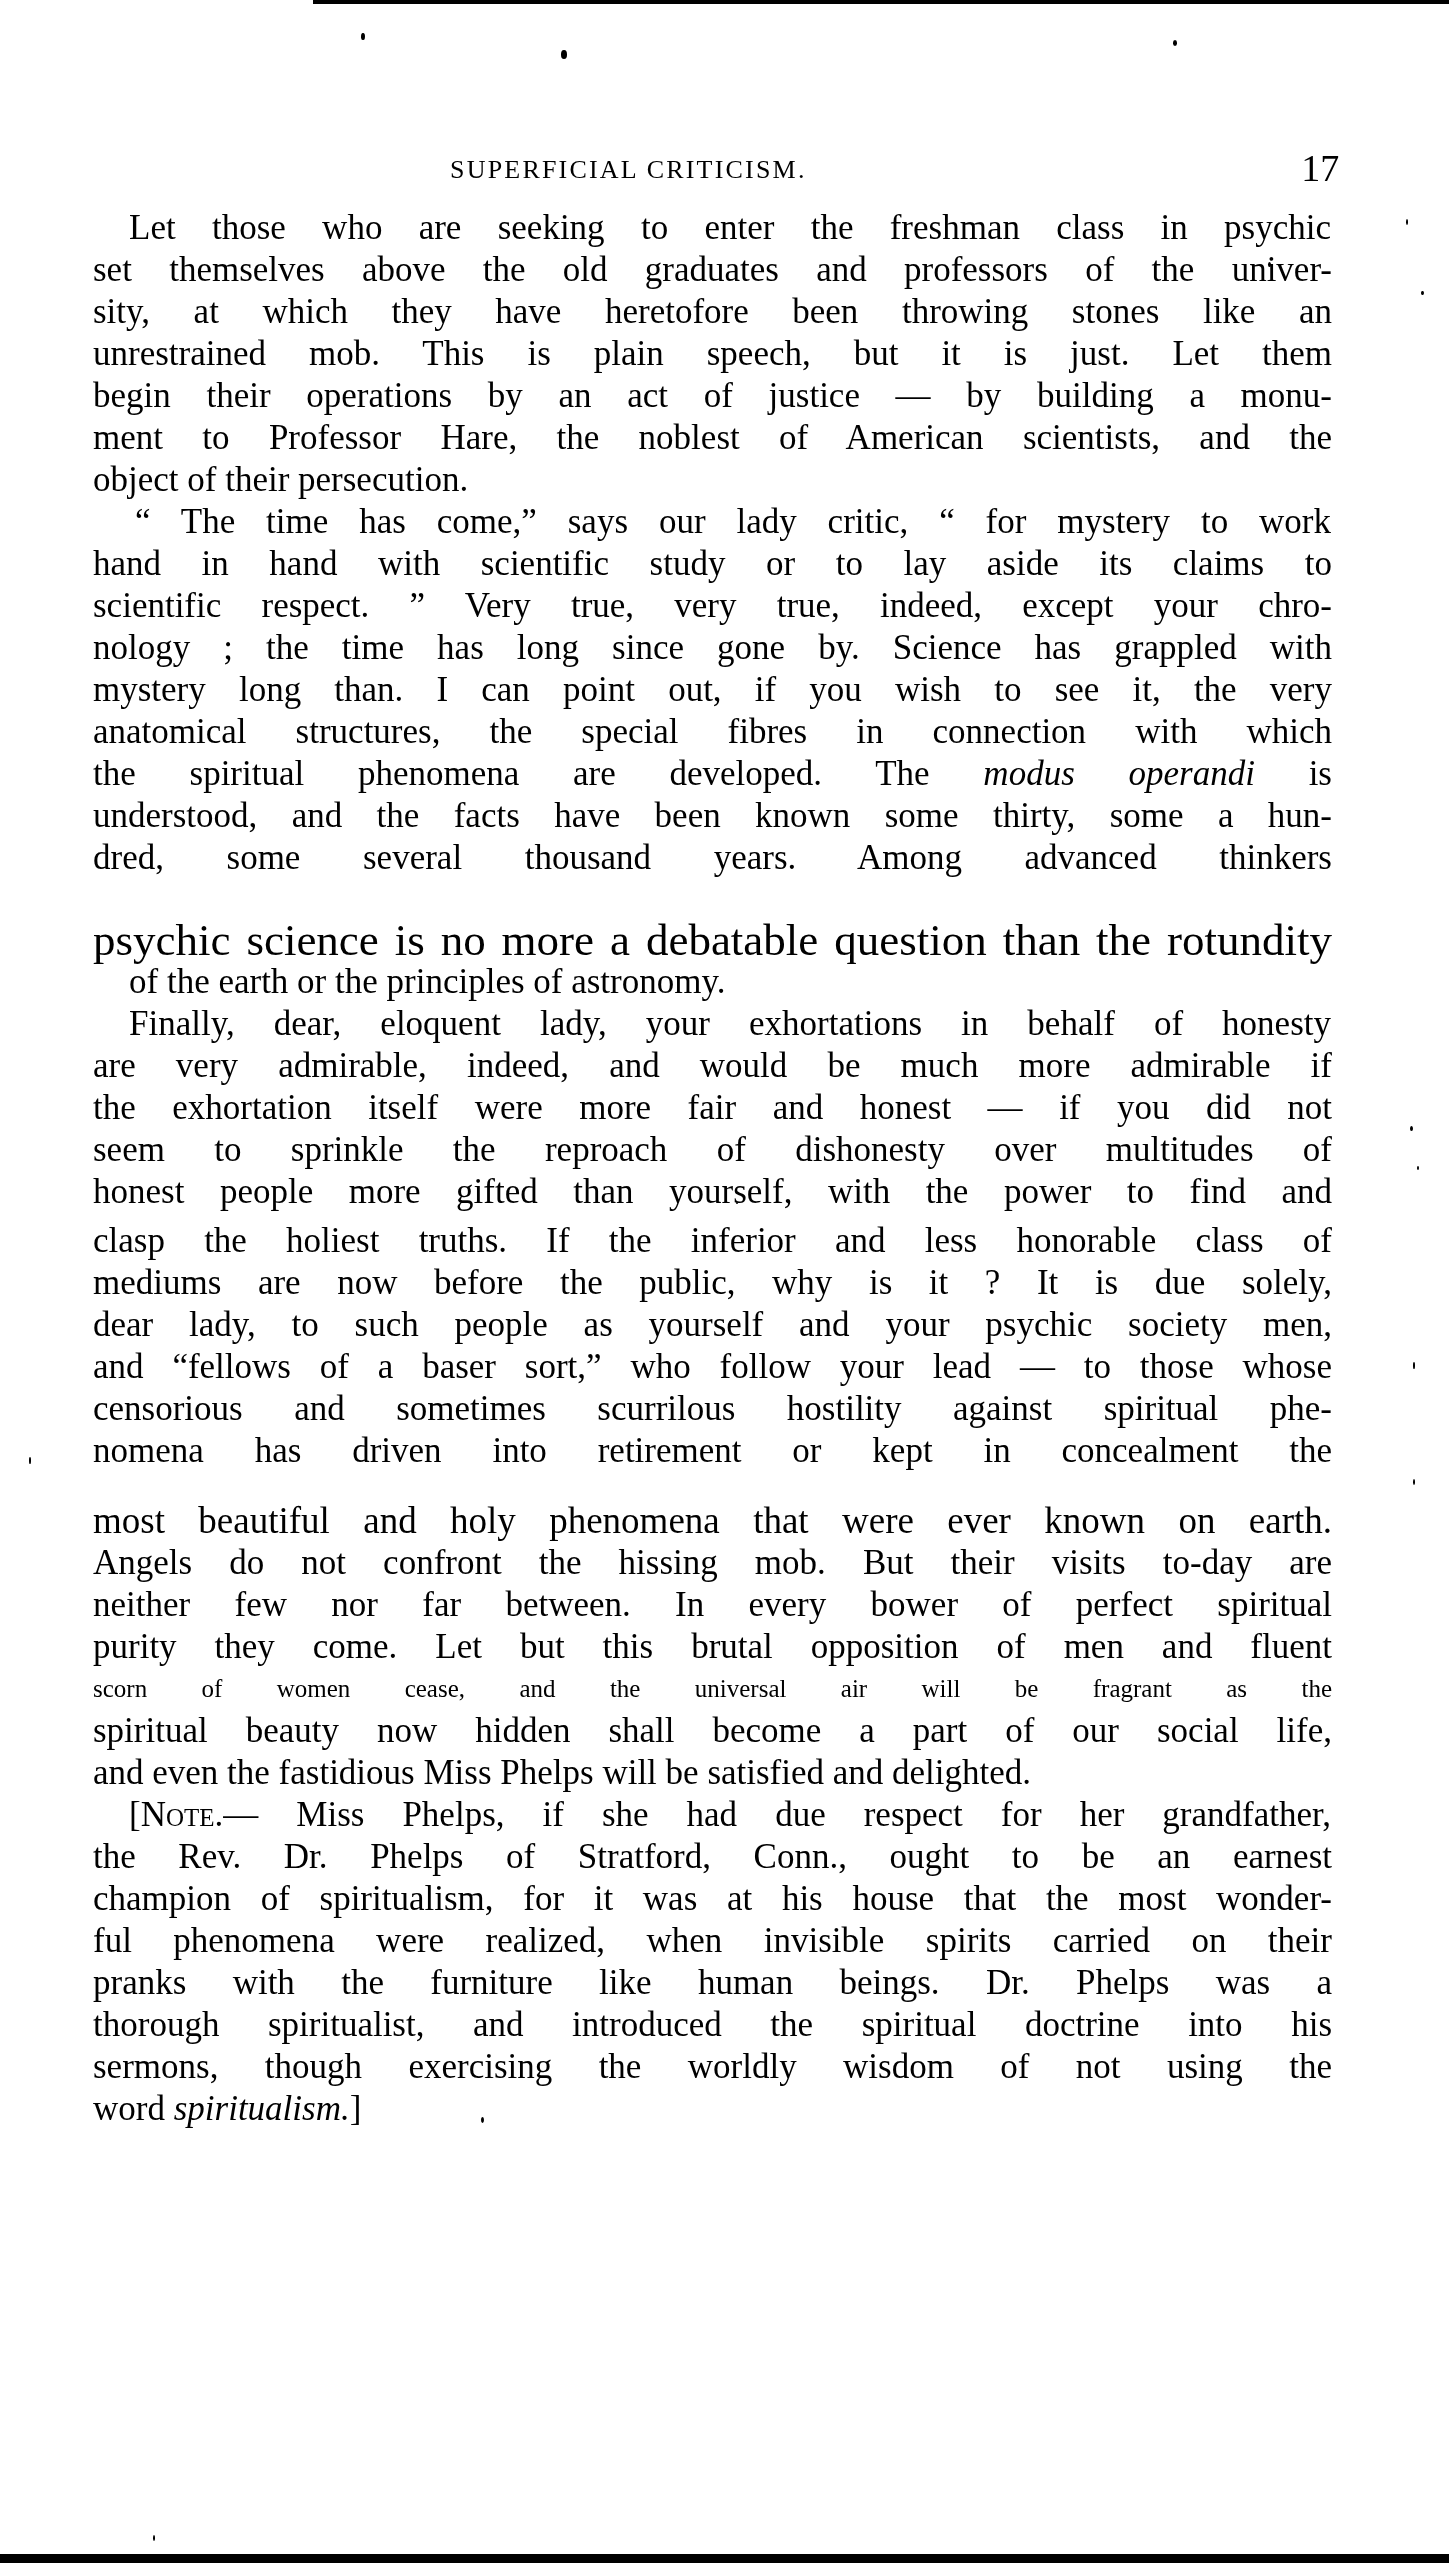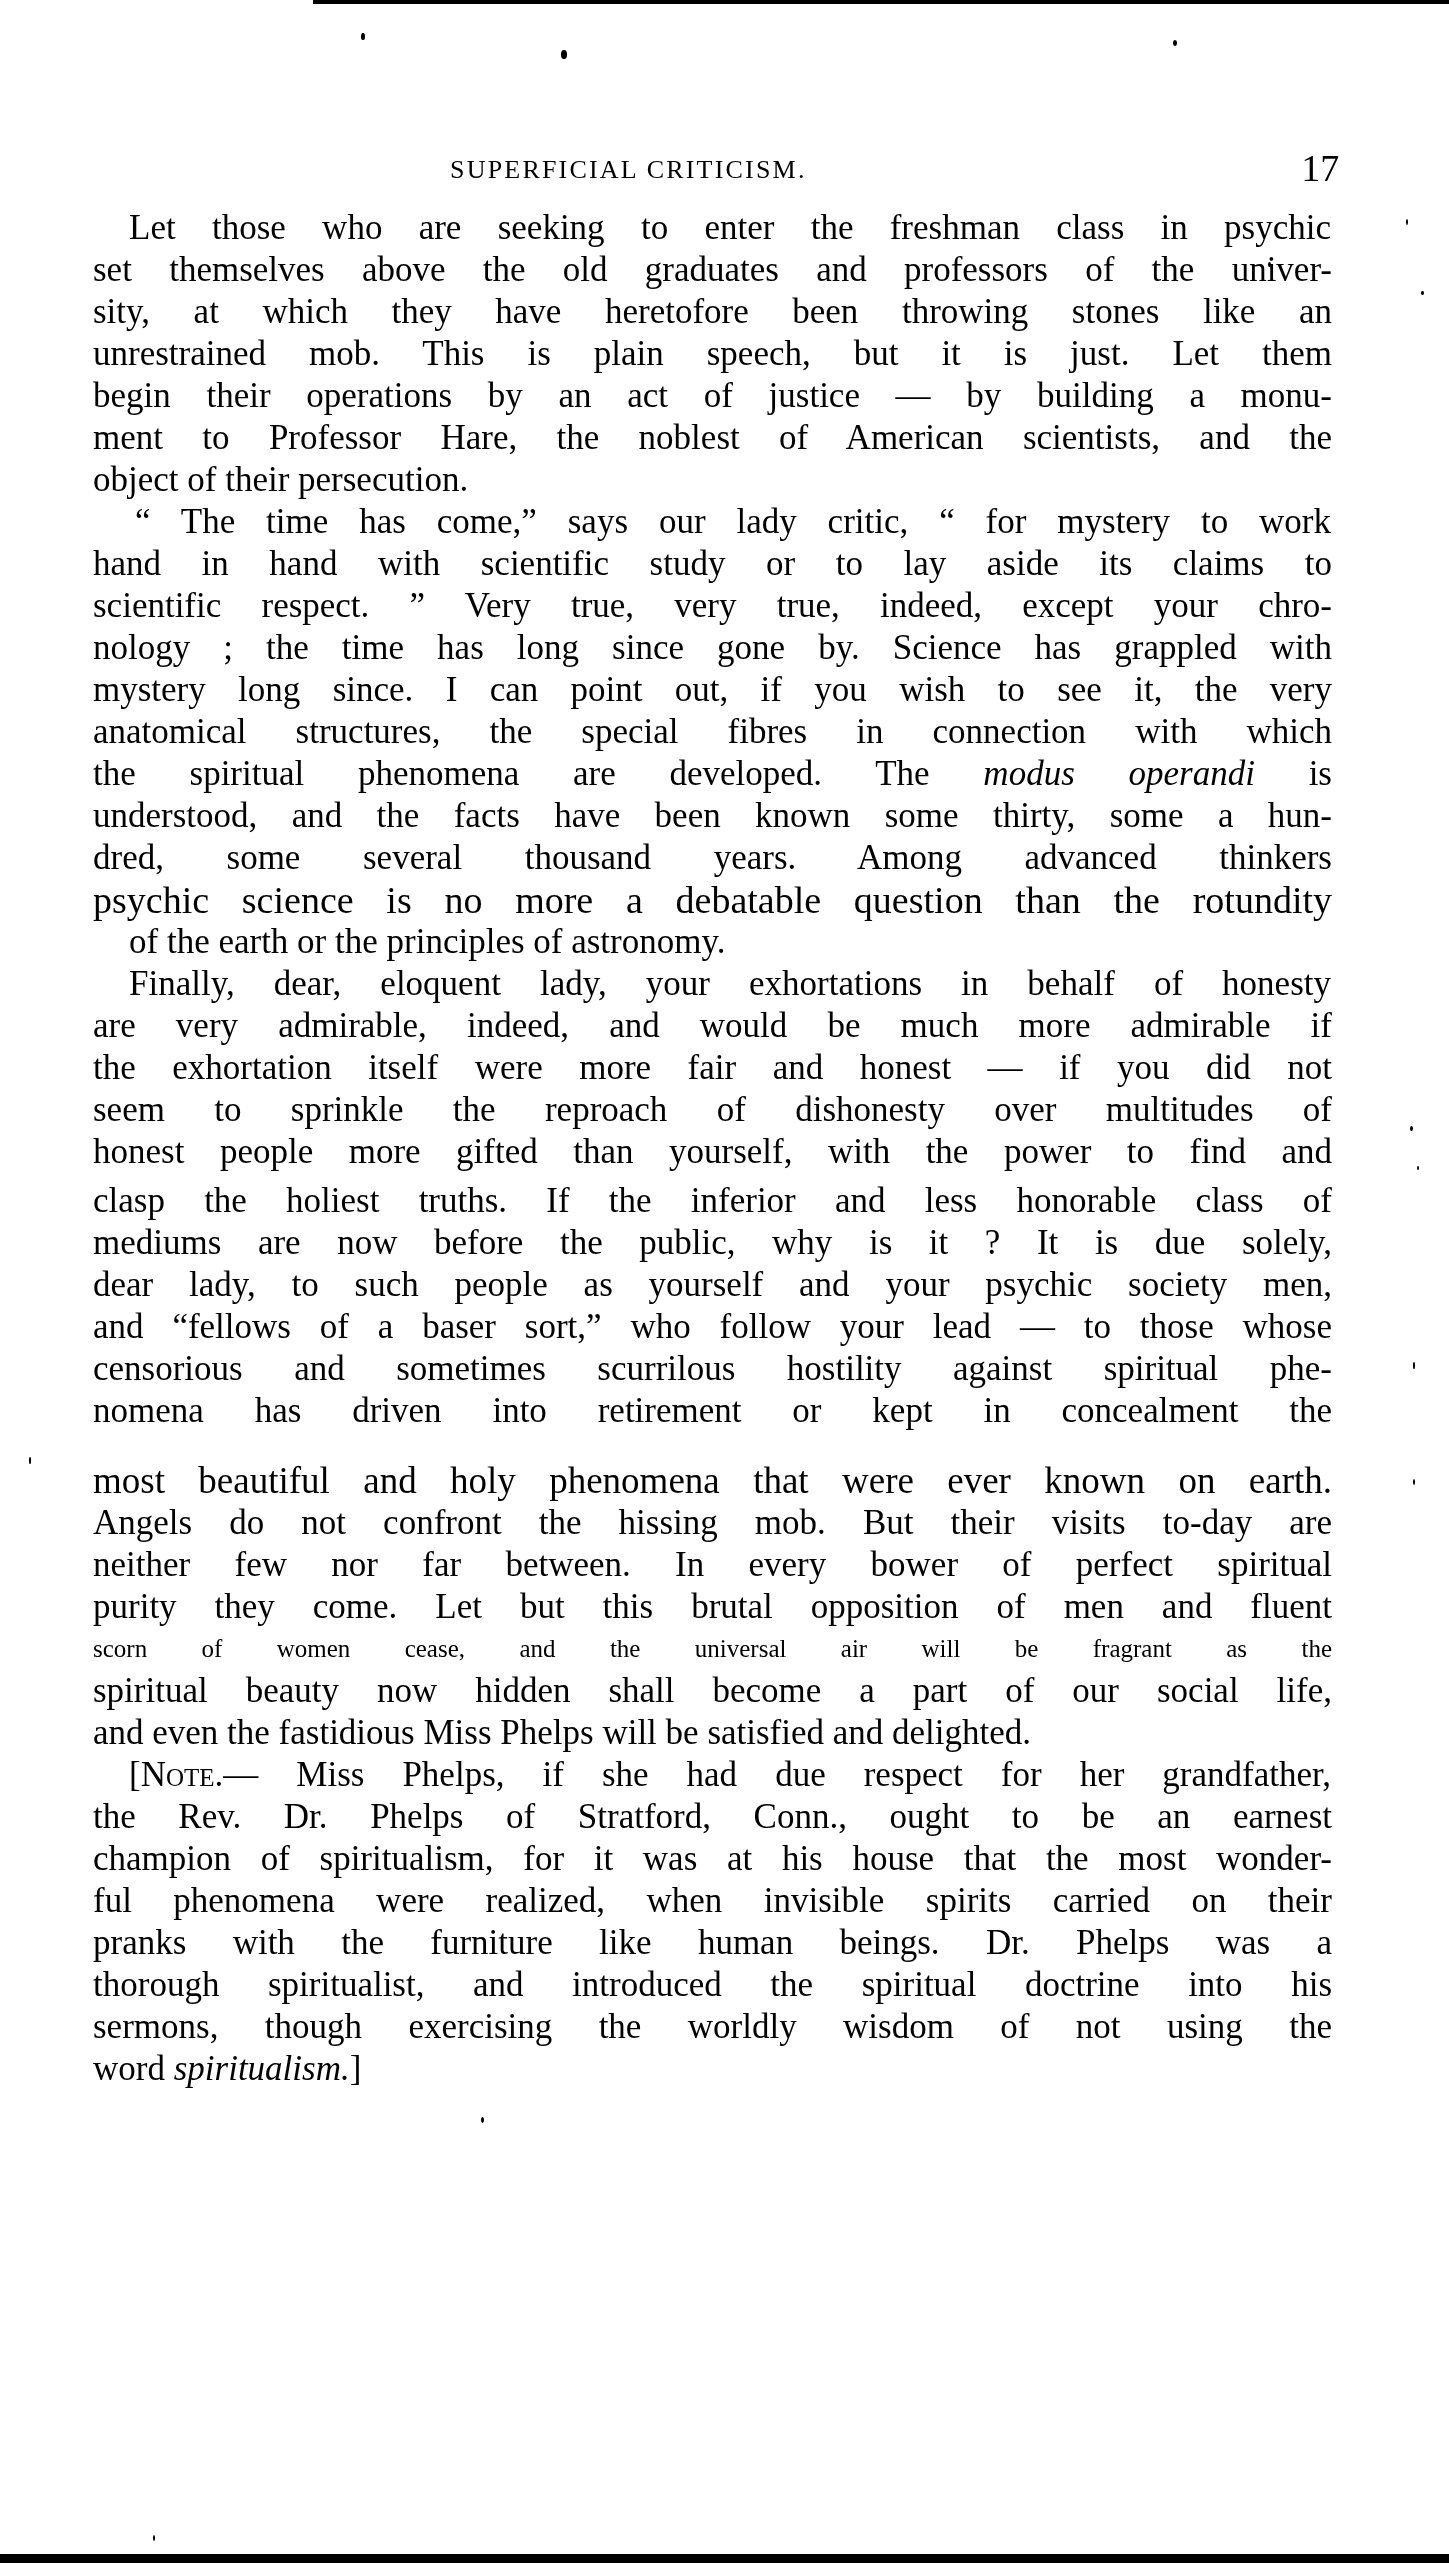--- a/index.html
+++ b/index.html
@@ -98,26 +98,26 @@
         <span class="line" style="font-size: 35px; line-height: 42px; width: 1239px; white-space: nowrap; text-align-last: justify;">unrestrained mob. This is plain speech, but it is just. Let them</span>
         <span class="line" style="font-size: 35px; line-height: 42px; width: 1239px; white-space: nowrap; text-align-last: justify;">begin their operations by an act of justice — by building a monu-</span>
         <span class="line" style="font-size: 35px; line-height: 42px; width: 1239px; white-space: nowrap; text-align-last: justify;">ment to Professor Hare, the noblest of American scientists, and the</span>
         <span class="line last" style="font-size: 35px; line-height: 42px; width: 1239px; white-space: nowrap;">object of their persecution.</span>
       </div>
       <div>
         <span class="line" style="font-size: 35px; line-height: 42px; padding-left: 42px; width: 1196px; white-space: nowrap; text-align-last: justify;">“ The time has come,” says our lady critic, “ for mystery to work</span>
         <span class="line" style="font-size: 35px; line-height: 42px; width: 1239px; white-space: nowrap; text-align-last: justify;">hand in hand with scientific study or to lay aside its claims to</span>
         <span class="line" style="font-size: 35px; line-height: 42px; width: 1239px; white-space: nowrap; text-align-last: justify;">scientific respect. ” Very true, very true, indeed, except your chro-</span>
         <span class="line" style="font-size: 35px; line-height: 42px; width: 1239px; white-space: nowrap; text-align-last: justify;">nology ; the time has long since gone by. Science has grappled with</span>
-        <span class="line" style="font-size: 35px; line-height: 42px; width: 1239px; white-space: nowrap; text-align-last: justify;">mystery long since. I can point out, if you wish to see it, the very</span>
+        <span class="line" style="font-size: 35px; line-height: 42px; width: 1239px; white-space: nowrap; text-align-last: justify;">mystery long than. I can point out, if you wish to see it, the very</span>
         <span class="line" style="font-size: 35px; line-height: 42px; width: 1239px; white-space: nowrap; text-align-last: justify;">anatomical structures, the special fibres in connection with which</span>
         <span class="line" style="font-size: 35px; line-height: 42px; width: 1239px; white-space: nowrap; text-align-last: justify;">the spiritual phenomena are developed. The <em>modus operandi</em> is</span>
         <span class="line" style="font-size: 35px; line-height: 42px; width: 1239px; white-space: nowrap; text-align-last: justify;">understood, and the facts have been known some thirty, some a hun-</span>
         <span class="line" style="font-size: 35px; line-height: 42px; width: 1239px; white-space: nowrap; text-align-last: justify;">dred, some several thousand years. Among advanced thinkers</span>
-        <span class="line" style="font-size: 38px; line-height: 42px; width: 1239px; white-space: nowrap; text-align-last: justify;">psychic science is no more a debatable question than the rotundity</span>
+        <span class="line" style="font-size: 45px; line-height: 42px; width: 1239px; white-space: nowrap; text-align-last: justify; margin-top: 40px;">psychic science is no more a debatable question than the rotundity</span>
         <span class="line last" style="font-size: 35px; line-height: 42px; width: 1239px; white-space: nowrap; margin-left: 36px;">of the earth or the principles of astronomy.</span>
       </div>
       <div>
         <span class="line" style="font-size: 35px; line-height: 42px; padding-left: 36px; width: 1202px; white-space: nowrap; text-align-last: justify;">Finally, dear, eloquent lady, your exhortations in behalf of honesty</span>
         <span class="line" style="font-size: 35px; line-height: 42px; width: 1239px; white-space: nowrap; text-align-last: justify;">are very admirable, indeed, and would be much more admirable if</span>
         <span class="line" style="font-size: 35px; line-height: 42px; width: 1239px; white-space: nowrap; text-align-last: justify;">the exhortation itself were more fair and honest — if you did not</span>
         <span class="line" style="font-size: 35px; line-height: 42px; width: 1239px; white-space: nowrap; text-align-last: justify;">seem to sprinkle the reproach of dishonesty over multitudes of</span>
         <span class="line" style="font-size: 35px; line-height: 42px; width: 1239px; white-space: nowrap; text-align-last: justify;">honest people more gifted than yourself, with the power to find and</span>
         <span class="line" style="font-size: 35px; line-height: 42px; width: 1239px; white-space: nowrap; text-align-last: justify; margin-top: 7px;">clasp the holiest truths. If the inferior and less honorable class of</span>
         <span class="line" style="font-size: 35px; line-height: 42px; width: 1239px; white-space: nowrap; text-align-last: justify;">mediums are now before the public, why is it ? It is due solely,</span>

